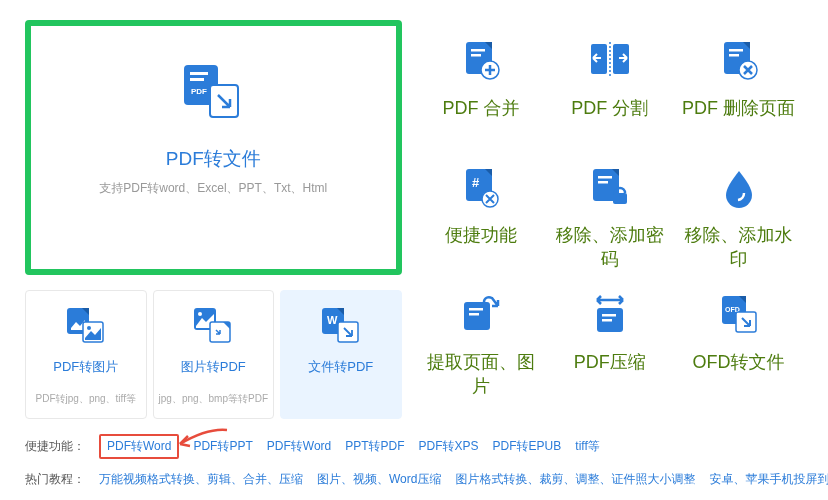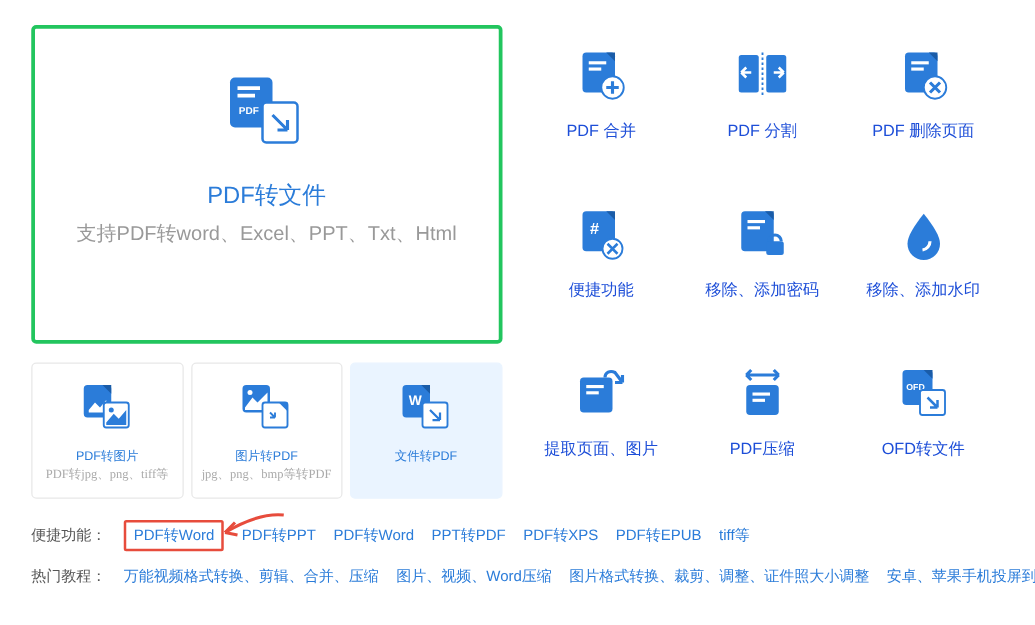--- a/index.html
+++ b/index.html
@@ -1,33 +1,33 @@
 <!DOCTYPE html>
 <html><head>
 <meta charset="utf-8">
 <style>
 * { margin: 0; padding: 0; box-sizing: border-box; }
 body { font-family: "Microsoft YaHei", Arial, sans-serif; background: #fff; width: 828px; height: 500px; overflow: hidden; font-size: 13px; color: #333; }
 .container { display: flex; padding: 20px 25px 0; gap: 15px; }
 .left-col { width: 380px; }
 .right-col { width: 390px; }
-.hero-card { border: 3px solid #22c55e; border-radius: 4px; padding: 35px 20px 25px; text-align: center; height: 255px; }
+.hero-card { border: 6px solid #22c55e; border-radius: 4px; padding: 35px 20px 25px; text-align: center; height: 255px; }
 .hero-icon { width: 70px; height: 60px; margin: 0 auto 25px; position: relative; }
 .hero-title { color: #2b7cd9; font-size: 19px; margin-bottom: 8px; }
-.hero-sub { color: #999; font-size: 16px; }
+.hero-sub { color: #999; font-size: 12px; }
 .small-row { display: flex; gap: 6px; margin-top: 15px; }
 .small-card { flex: 1; border: 1px solid #e8e8e8; border-radius: 4px; padding: 15px 5px 12px; text-align: center; }
 .small-card.active { background: #eaf4ff; border-color: #eaf4ff; }
 .small-icon { width: 42px; height: 40px; margin: 0 auto 12px; position: relative; }
-.small-title { color: #2b7cd9; font-size: 10px; margin-bottom: 0; }
-.small-sub { color: #aaa; font-size: 10px; white-space: nowrap; font-family: Liberation Serif, serif; }
+.small-title { color: #2b7cd9; font-size: 13px; margin-bottom: 16px; }
+.small-sub { color: #aaa; font-size: 10px; white-space: nowrap; }
 .grid { display: grid; grid-template-columns: repeat(3, 1fr); gap: 0; }
 .grid-item { text-align: center; padding: 18px 5px 8px; height: 127px; }
 .grid-icon { width: 46px; height: 46px; margin: 0 auto 12px; position: relative; }
-.grid-title { color: #1d4ed8; font-size: 13px; }
+.grid-title { color: #4d7c0f; font-size: 18px; }
 .footer { padding: 15px 25px 0; font-size: 12px; }
 .footer-row { display: flex; align-items: center; gap: 14px; margin-bottom: 12px; flex-wrap: nowrap; white-space: nowrap; }
 .footer-label { color: #555; font-weight: 500; }
 .footer-link { color: #2b7cd9; text-decoration: none; cursor: pointer; white-space: nowrap; }
 .highlighted { border: 2px solid #e74c3c; border-radius: 2px; padding: 2px 6px; position: relative; }
 .arrow { position: absolute; right: -55px; top: -10px; }
 svg { display: block; }
 </style>
 </head>
 <body>

